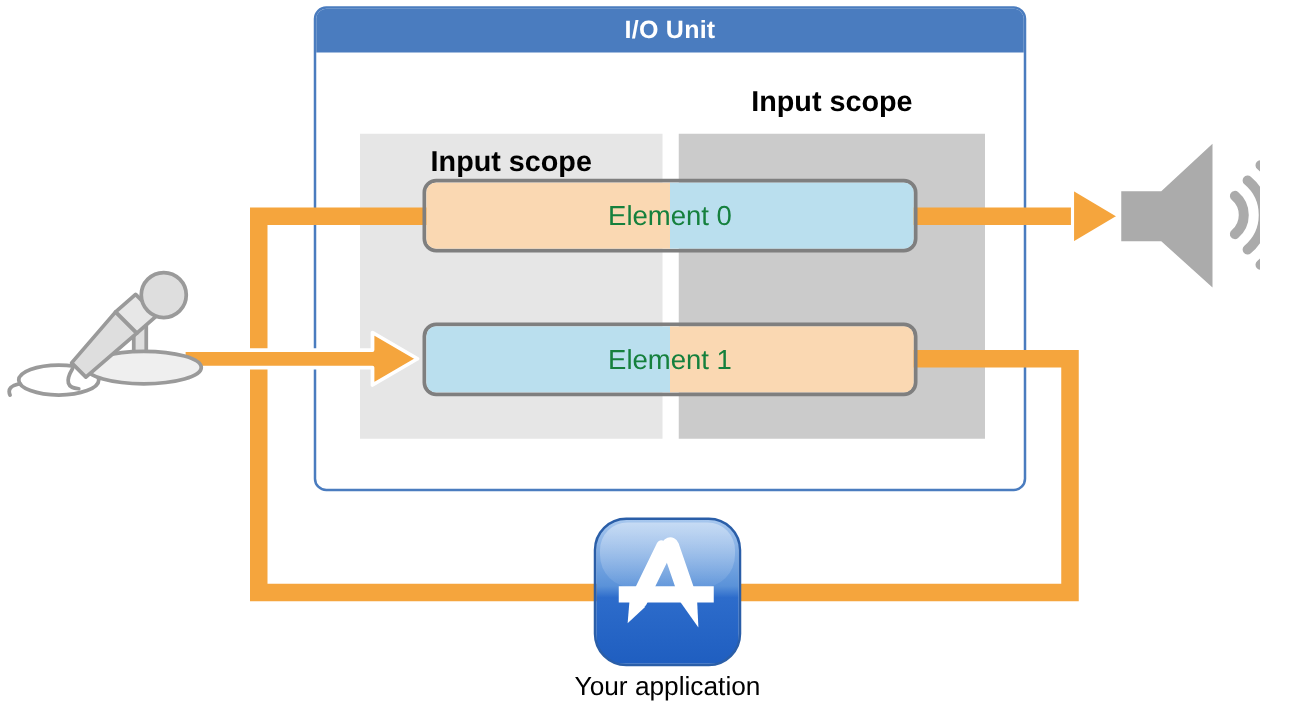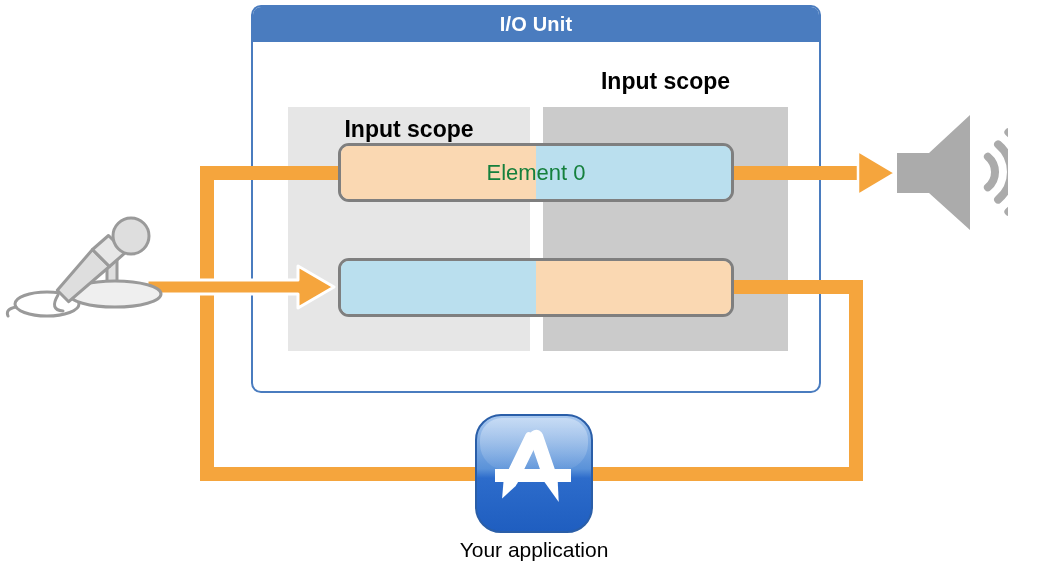--- a/index.html
+++ b/index.html
@@ -97,20 +97,21 @@
   </svg>
 
   <div class="el el0">
     <div class="half" style="background: rgb(250, 216, 178);"></div>
     <div class="half" style="background: rgb(186, 223, 238);"></div>
     <div class="lbl">Element 0</div>
   </div>
   <div class="el el1">
     <div class="half" style="background: rgb(186, 223, 238);"></div>
     <div class="half" style="background: rgb(250, 216, 178);"></div>
+    <div class="lbl">Element 1</div>
   </div>
 
   <svg class="mic-svg" width="170" height="140" viewBox="0 0 170 140">
     <ellipse class="mic-line" cx="42" cy="106" rx="32" ry="12"></ellipse>
     <path class="mic-line" d="M53,97 Q44,112 58,113"></path>
     <path class="mic-line" d="M11,109 Q0,111 3,118"></path>
     <rect class="mic-shape" x="102" y="42" width="10" height="54" rx="2"></rect>
     <ellipse class="mic-shape" cx="110" cy="96" rx="46" ry="13" style="fill:#efefef"></ellipse>
     <polygon class="mic-shape" points="52.3,92.3 87.5,51.5 104.5,68.5 63.7,103.7"></polygon>
     <polygon class="mic-shape" points="87.5,51.5 103.5,37.5 120.5,54.5 104.5,68.5" style="fill:#e7e7e7"></polygon>

